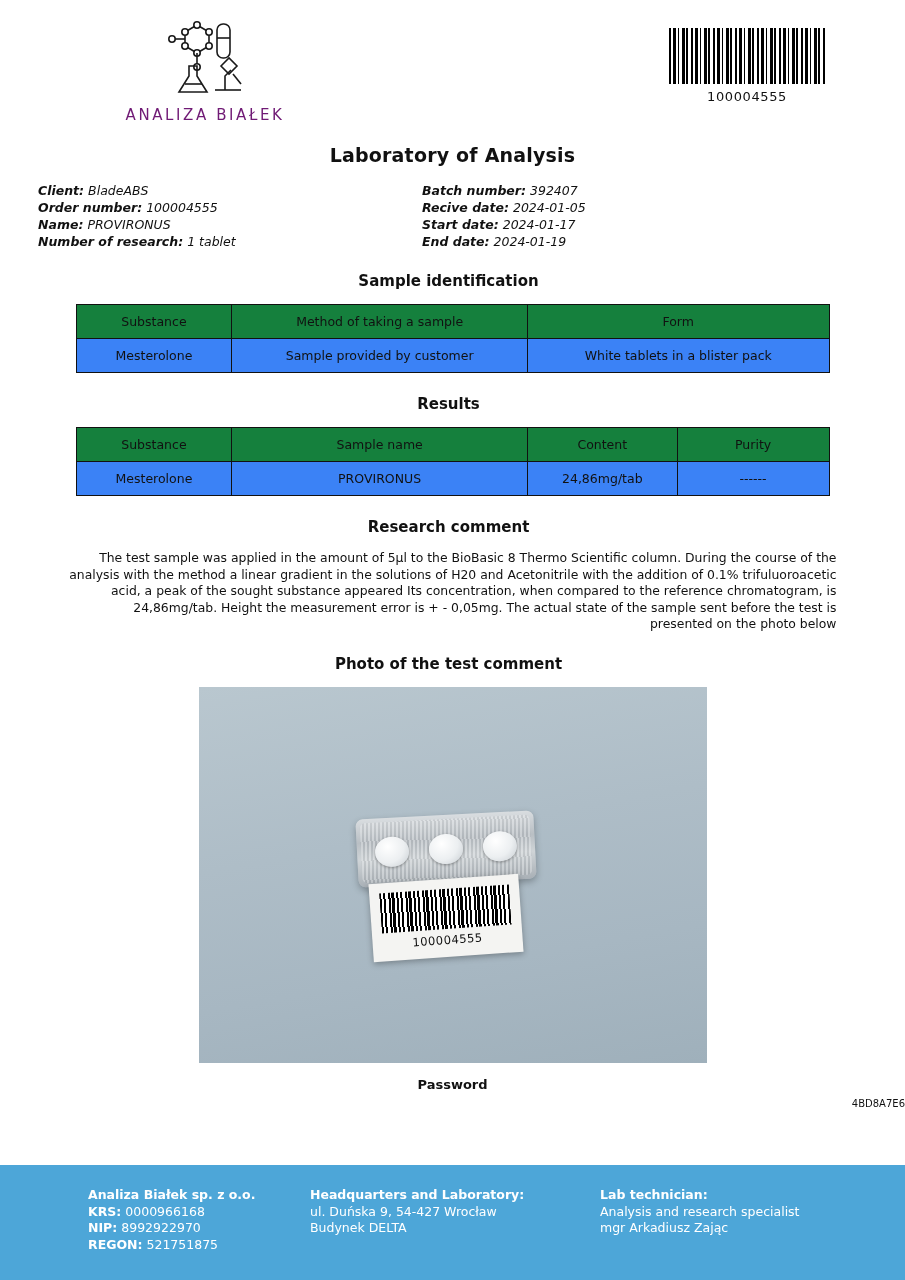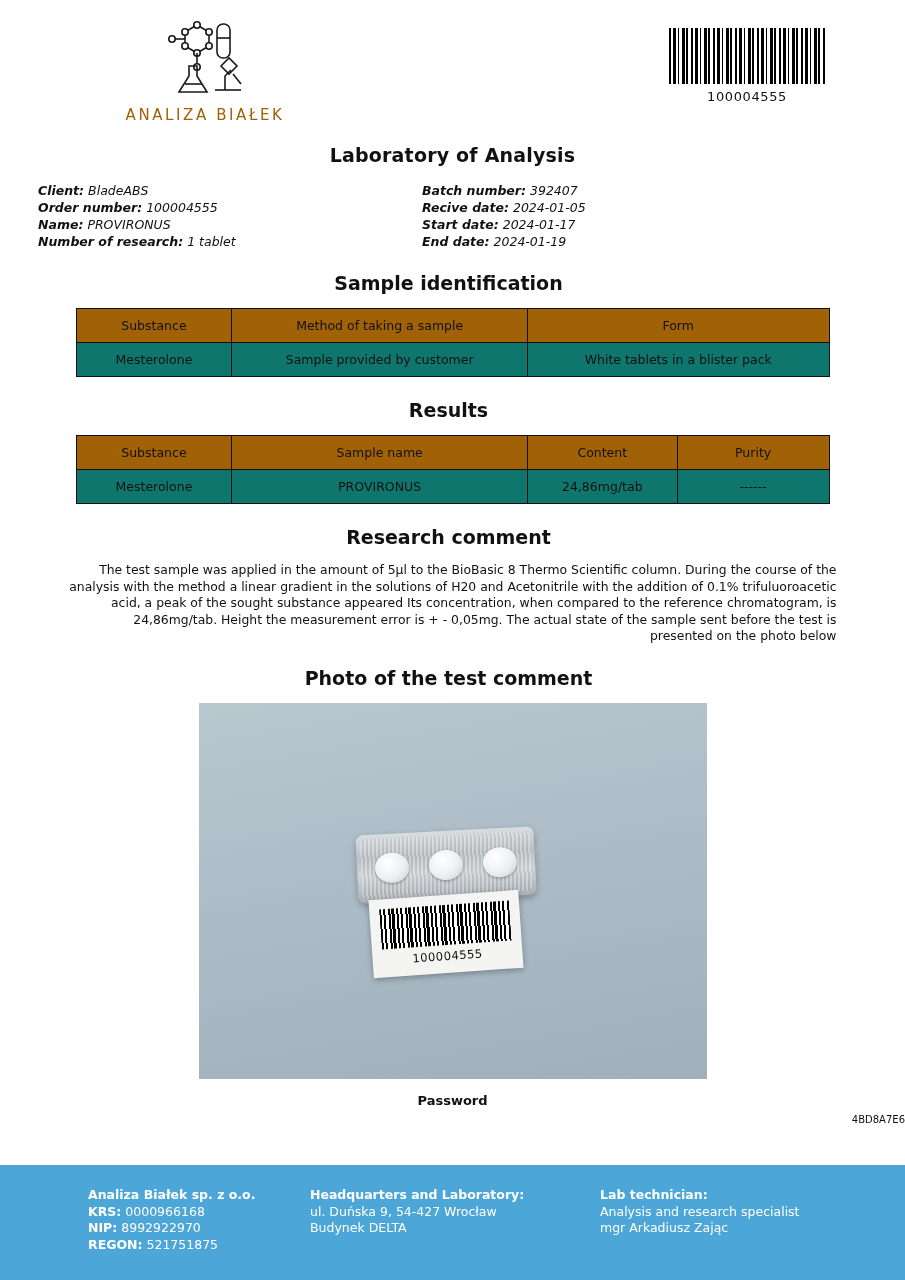--- a/index.html
+++ b/index.html
@@ -23,21 +23,21 @@
     position: absolute;
     left: 100px;
     top: 14px;
     width: 210px;
     text-align: center;
   }
   .logo-mark { width: 100px; height: 88px; margin: 0 auto; display: block; }
   .logo-text {
     font-size: 15px;
     letter-spacing: 2.6px;
-    color: #a16207;
+    color: #701a75;
     margin-top: 4px;
     font-family: "DejaVu Sans", "Liberation Sans", sans-serif;
   }
   .barcode-wrap {
     position: absolute;
     right: 78px;
     top: 28px;
     width: 160px;
     text-align: center;
   }
@@ -64,21 +64,21 @@
   
   h1.doc-title {
     text-align: center;
     font-size: 19px;
     font-weight: bold;
     margin: 14px 0 16px 0;
     letter-spacing: 0.2px;
   }
   h2.section-title {
     text-align: center;
-    font-size: 19px;
+    font-size: 15px;
     font-weight: bold;
     margin: 22px 8px 14px 0;
   }
 
   
   .meta {
     position: relative;
     margin: 0 0 0 0;
     padding: 0 60px 0 38px;
     font-size: 12.5px;
@@ -98,22 +98,22 @@
     width: 754px;
     font-size: 12.5px;
   }
   table.doc-table th,
   table.doc-table td {
     border: 1px solid #111;
     padding: 9px 6px;
     text-align: center;
     font-weight: normal;
   }
-  table.doc-table thead th { background: #a16207; }
-  table.doc-table tbody td { background: #0f766e; }
+  table.doc-table thead th { background: #15803d; }
+  table.doc-table tbody td { background: #3b82f6; }
 
   .tbl-sample col.c1 { width: 156px; }
   .tbl-sample col.c2 { width: 296px; }
   .tbl-sample col.c3 { width: 302px; }
 
   .tbl-results col.r1 { width: 156px; }
   .tbl-results col.r2 { width: 296px; }
   .tbl-results col.r3 { width: 150px; }
   .tbl-results col.r4 { width: 152px; }
 

